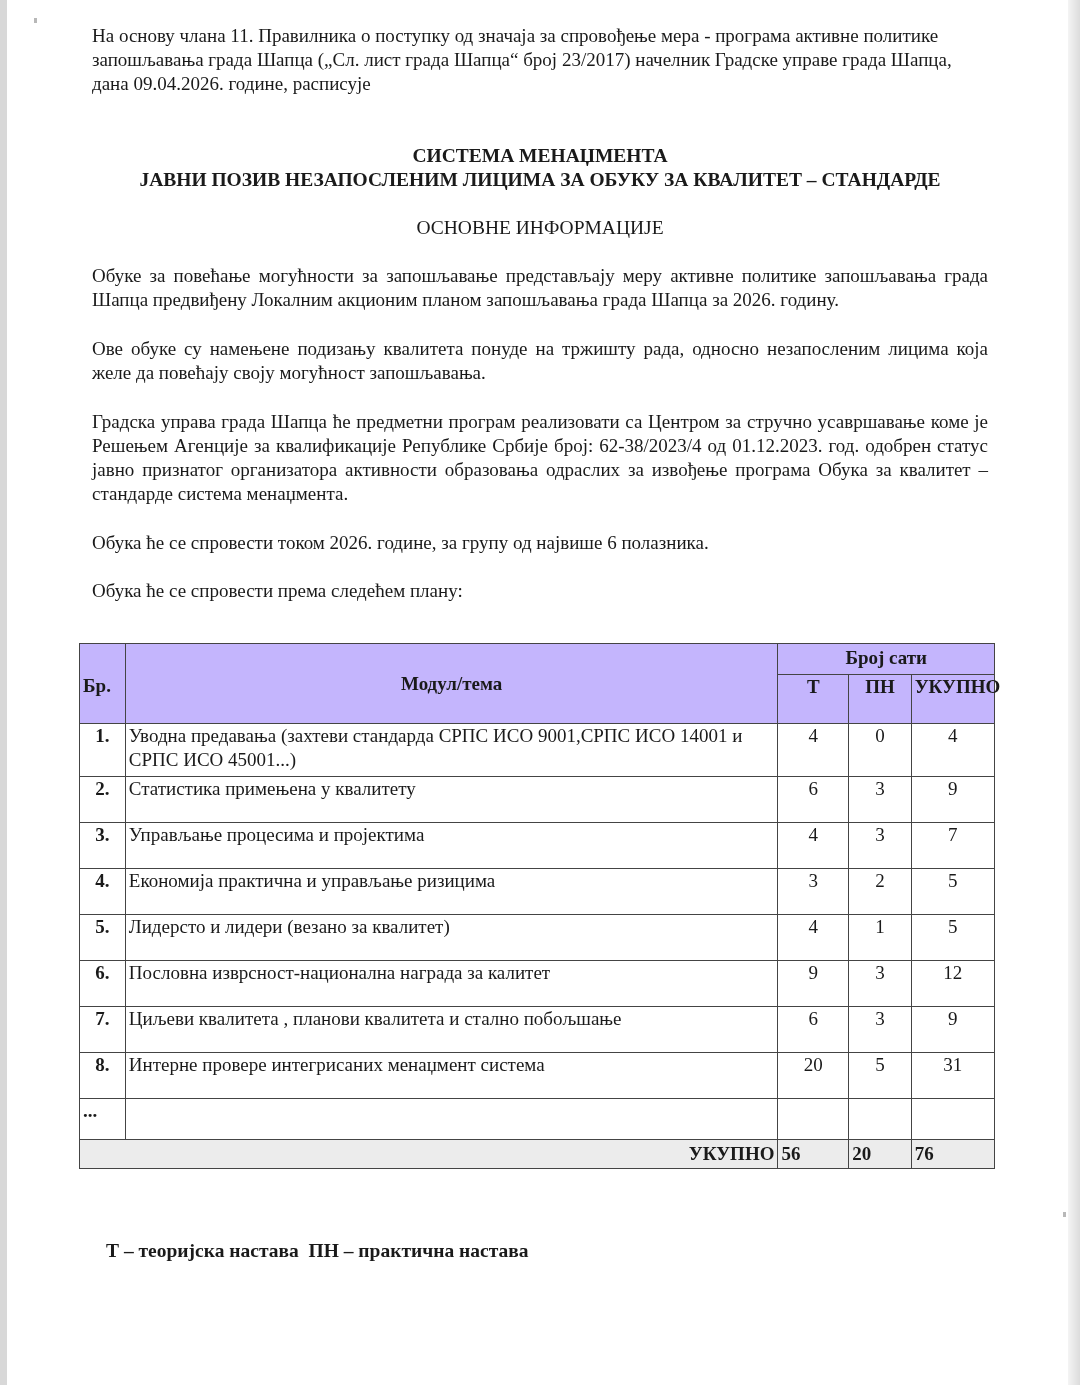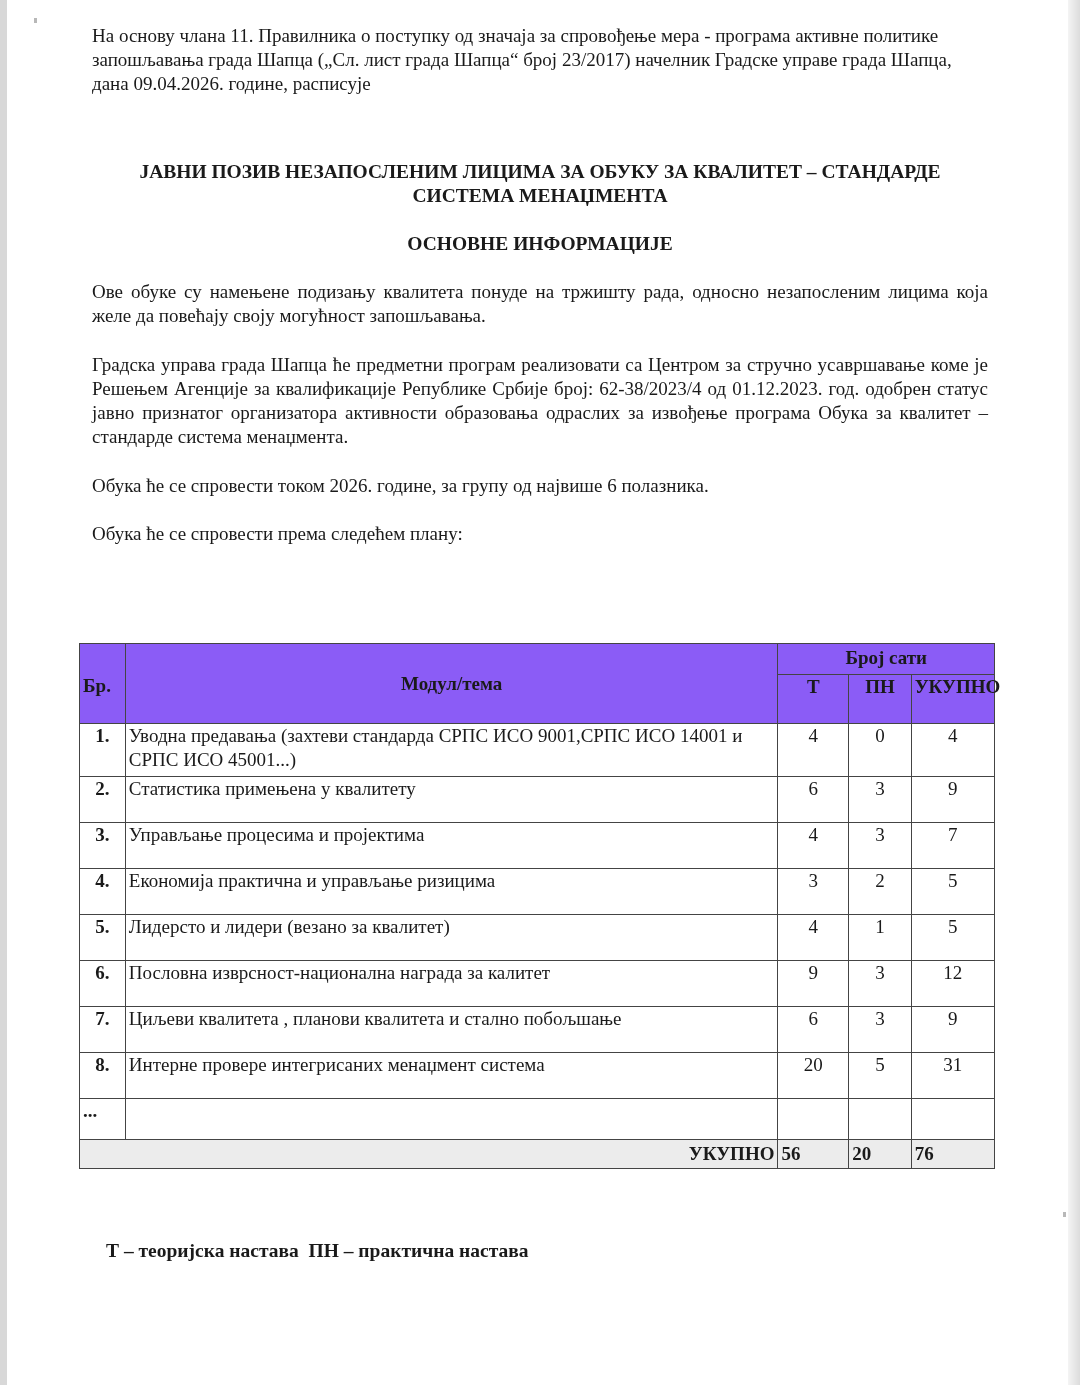--- a/index.html
+++ b/index.html
@@ -38,31 +38,31 @@
       left: 92px;
       top: 24px;
       width: 896px;
     }
     p {
       margin: 0;
       font-size: 19px;
       line-height: 24px;
     }
     .justify { text-align: justify; }
-    .intro { margin-bottom: 64px; }
+    .intro { margin-bottom: 48px; }
     .title {
       text-align: center;
       font-weight: bold;
       font-size: 19.5px;
       line-height: 24px;
       margin: 0 0 24px 0;
     }
     .subtitle {
       text-align: center;
-      font-weight: bold;
+      font-weight: normal;
       font-size: 19.5px;
       line-height: 24px;
       margin: 0 0 24px 0;
     }
     .para { margin-bottom: 25px; }
     .plan-label { margin-top: 12px; line-height: 22px; }
 
     table.plan {
       position: absolute;
       left: 79px;
@@ -72,21 +72,21 @@
       font-size: 19px;
       table-layout: fixed;
     }
     table.plan td, table.plan th {
       border: 1.5px solid #444;
       padding: 0 3px;
       vertical-align: top;
       line-height: 24px;
     }
     table.plan th {
-      background: #8b5cf6;
+      background: #c4b5fd;
       font-weight: bold;
     }
     .col-no { width: 44px; }
     .col-mod { width: 627px; }
     .col-t { width: 68px; }
     .col-pn { width: 60px; }
     .col-uk { width: 80px; }
     .th-no { text-align: left; vertical-align: middle !important; padding-top: 4px !important; }
     .th-mod { vertical-align: middle !important; }
     .th-group { text-align: center; height: 28px; padding-top: 2px !important; }
@@ -121,26 +121,27 @@
 
 <div class="page-edge-left"></div>
 <div class="page-edge-right"></div>
 <div class="speck" style="left:34px;top:18px;"></div>
 <div class="speck" style="left:1063px;top:1212px;"></div>
 
 <div class="doc">
   <p class="intro">На основу члана 11. Правилника о поступку од значаја за спровођење мера - програма активне политике запошљавања града Шапца („Сл. лист града Шапца“ број 23/2017) начелник Градске управе града Шапца, дана 09.04.2026. године, расписује</p>
 
   <div class="title">
+    <div>СИСТЕМА МЕНАЏМЕНТА</div>
     <div>ЈАВНИ ПОЗИВ НЕЗАПОСЛЕНИМ ЛИЦИМА ЗА ОБУКУ ЗА КВАЛИТЕТ – СТАНДАРДЕ</div>
-    <div>СИСТЕМА МЕНАЏМЕНТА</div>
   </div>
 
   <div class="subtitle">ОСНОВНЕ ИНФОРМАЦИЈЕ</div>
 
+  <p class="justify para">Обуке за повећање могућности за запошљавање представљају меру активне политике запошљавања града Шапца предвиђену Локалним акционим планом запошљавања града Шапца за 2026. годину.</p>
   <p class="justify para">Ове обуке су намењене подизању квалитета понуде на тржишту рада, односно незапосленим лицима која желе да повећају своју могућност запошљавања.</p>
   <p class="justify para">Градска управа града Шапца ће предметни програм реализовати са Центром за стручно усавршавање коме је Решењем Агенције за квалификације Републике Србије број: 62-38/2023/4 од 01.12.2023. год. одобрен статус јавно признатог организатора активности образовања одраслих за извођење програма Обука за квалитет – стандарде система менаџмента.</p>
   <p class="para">Обука ће се спровести током 2026. године, за групу од највише 6 полазника.</p>
   <p class="plan-label">Обука ће се спровести према следећем плану:</p>
 </div>
 
 <table class="plan">
   <colgroup>
     <col class="col-no">
       <col class="col-mod">

